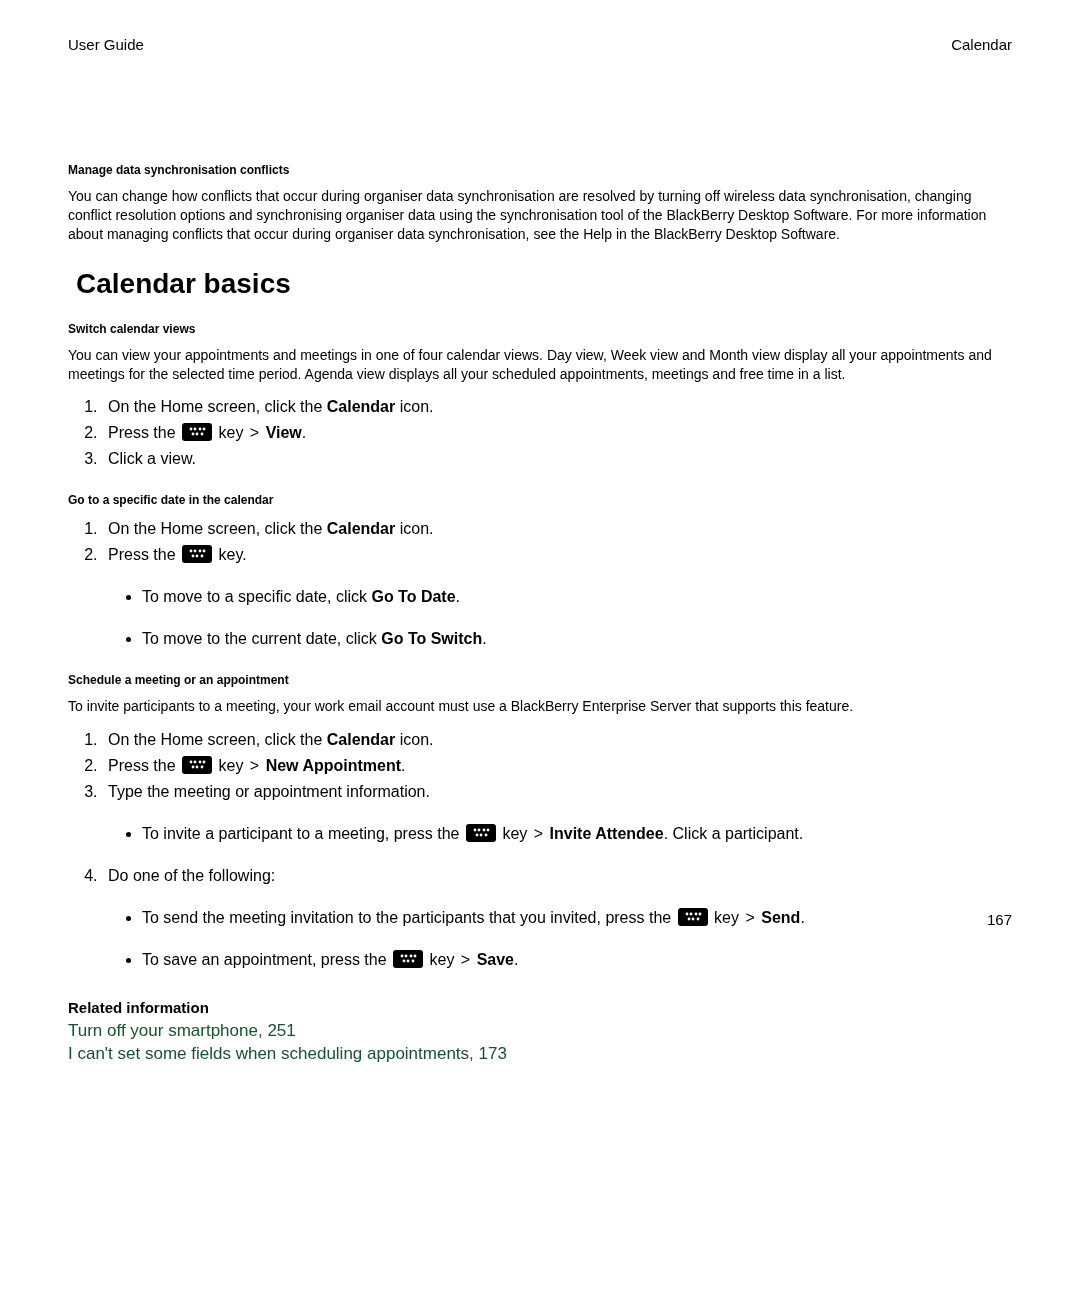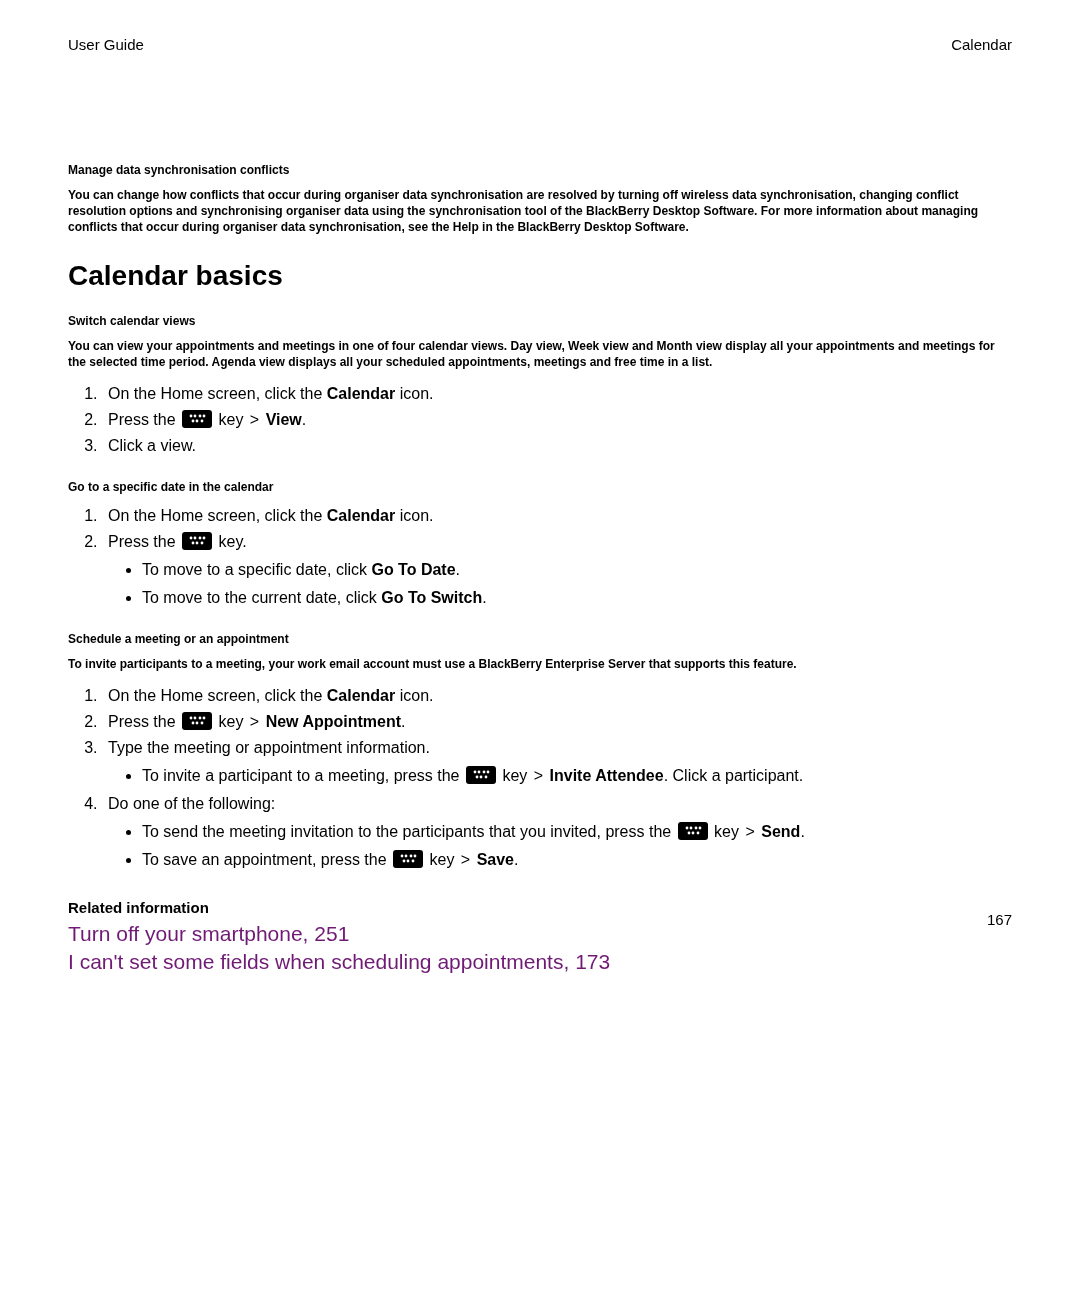--- a/index.html
+++ b/index.html
@@ -17,50 +17,49 @@
   }
   .hdr {
     display: flex;
     justify-content: space-between;
     font-size: 15px;
     margin-bottom: 110px;
   }
   h2.section-large {
     font-size: 28px;
     font-weight: bold;
-    margin: 24px 0 14px 0;
+    margin: 24px 0 14px 8px;
   }
   h3.section-med {
     font-size: 12px;
     font-weight: bold;
     margin: 22px 0 10px 0;
   }
   p.body {
-    font-size: 12px;
+    font-size: 14px;
     line-height: 1.35;
     margin: 6px 0 12px 0;
-    font-weight: bold;
   }
   ol.steps {
     font-size: 16px;
     line-height: 1.5;
     margin: 6px 0 12px 0;
     padding-left: 24px;
   }
   ol.steps > li {
     margin: 2px 0 2px 10px;
     padding-left: 6px;
   }
   ul.sub {
     list-style-type: disc;
     margin: 2px 0 2px 0;
     padding-left: 34px;
   }
   ul.sub > li {
-    margin: 4px 0;
+    margin: 18px 0;
   }
   .bb-key {
     display: inline-block;
     background: #000;
     color: #fff;
     border-radius: 3px;
     height: 18px;
     width: 30px;
     vertical-align: -3px;
     margin: 0 2px;
@@ -74,22 +73,22 @@
   .gt {
     margin: 0 2px;
   }
   .rel-heading {
     font-size: 15px;
     font-weight: bold;
     margin: 27px 0 4px 0;
   }
   .rel-link {
     display: block;
-    font-size: 21px;
-    color: #701a75;
+    font-size: 17px;
+    color: #14532d;
     line-height: 1.35;
     text-decoration: none;
     cursor: pointer;
   }
   .page-num {
     position: absolute;
     right: 68px;
     bottom: 172px;
     font-size: 15px;
     text-align: right;

